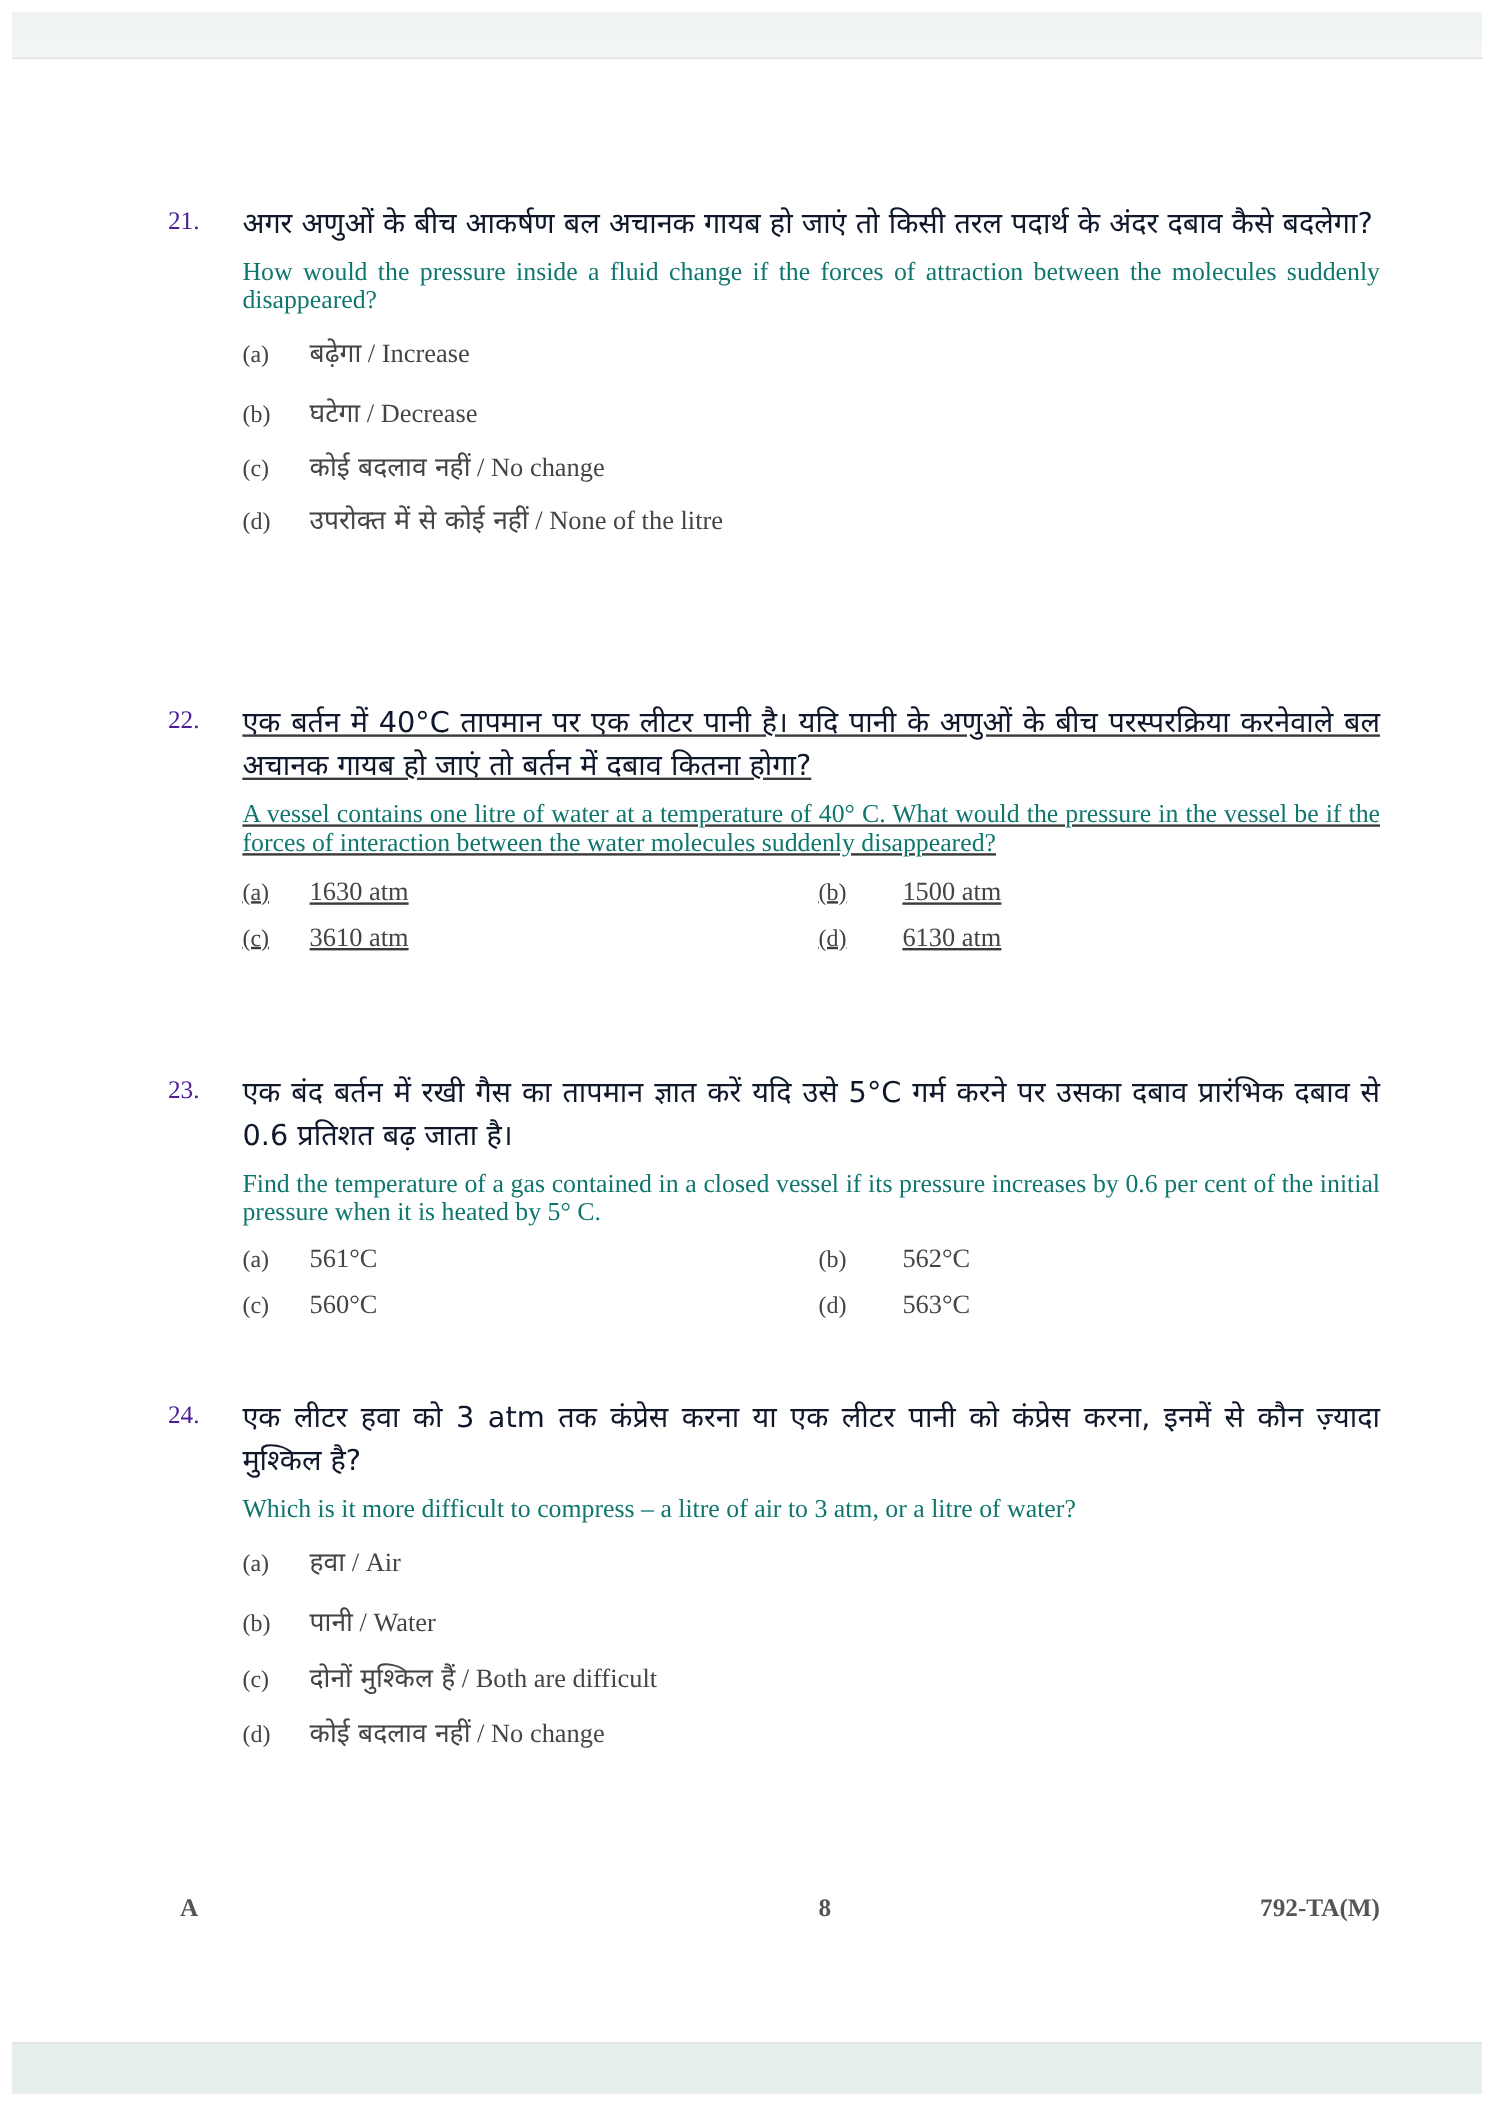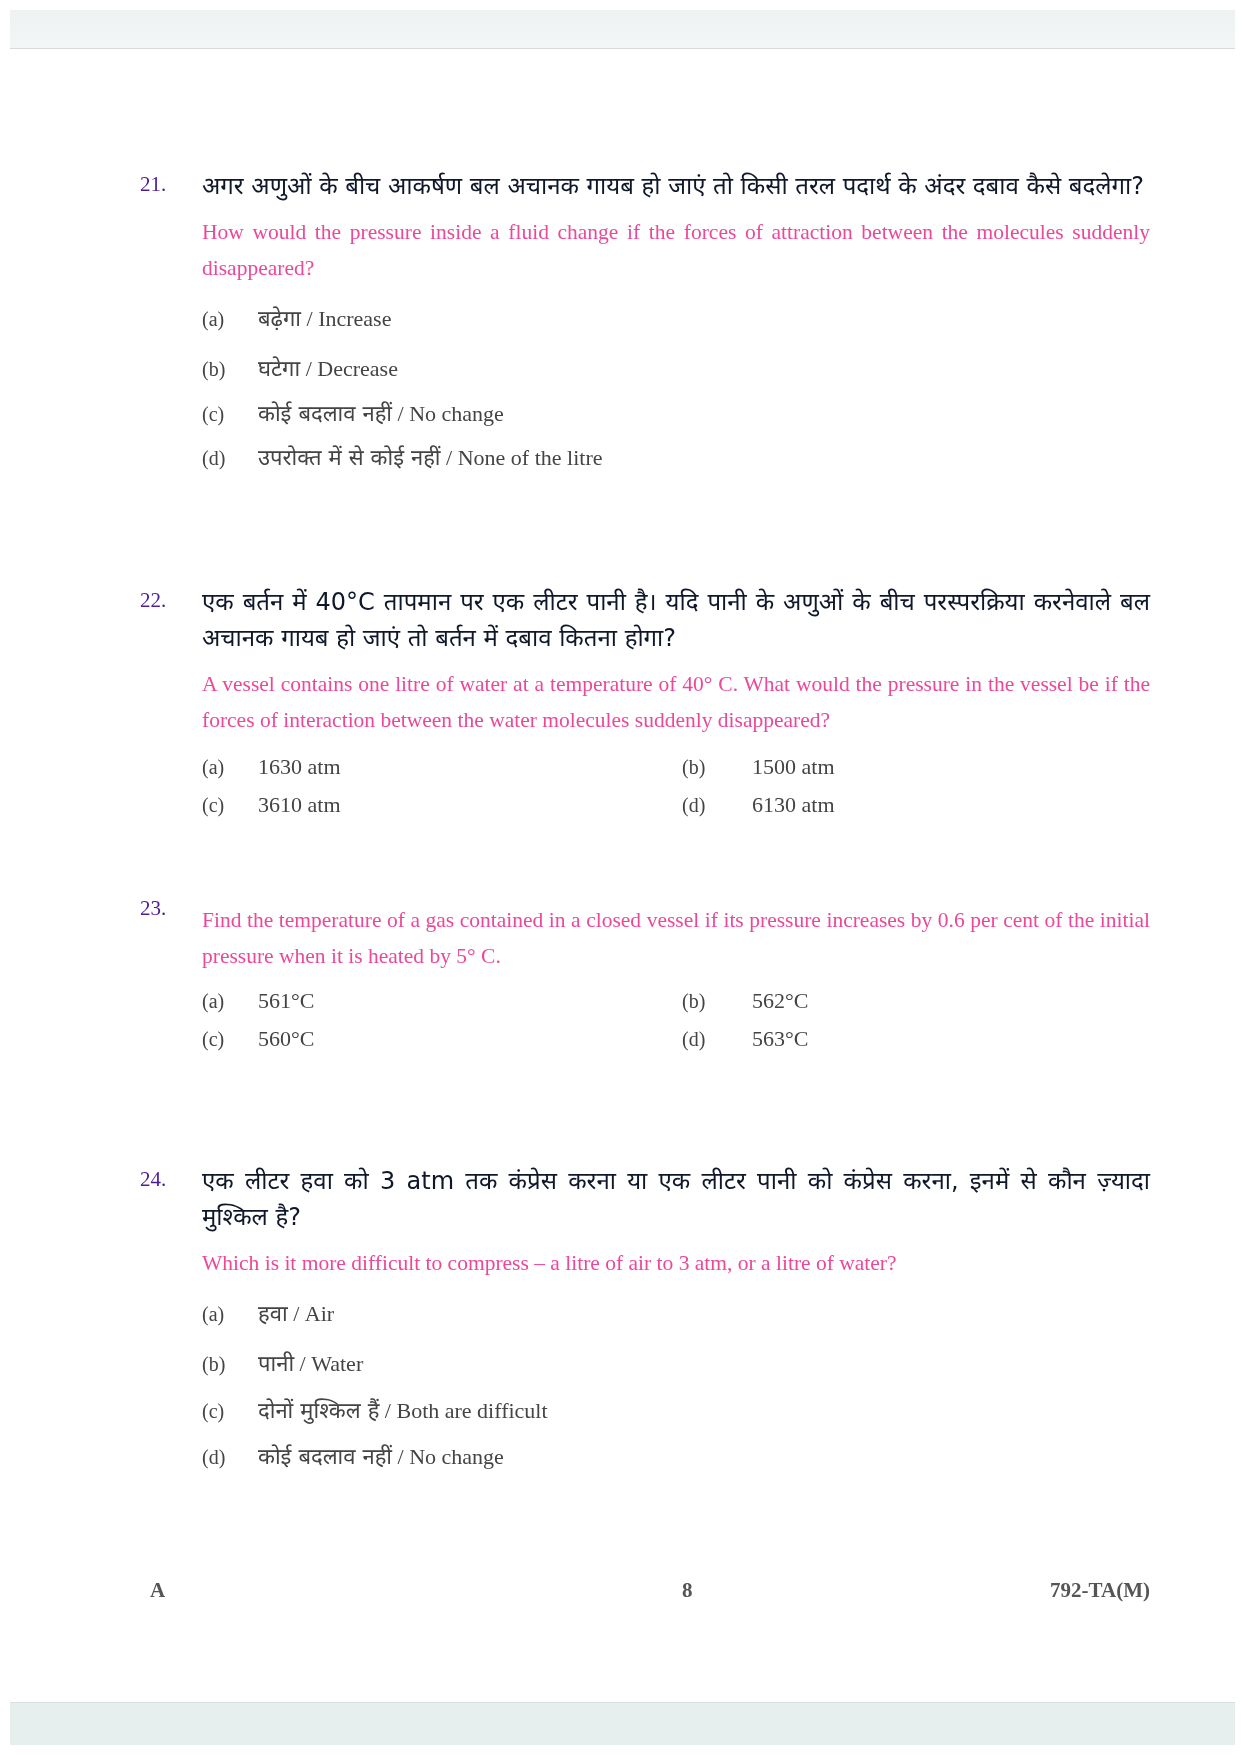--- a/index.html
+++ b/index.html
@@ -24,22 +24,22 @@
     .qnum {
       position: absolute; left: 0; top: 0;
       font-family: "Liberation Serif", serif; font-size: 21px; color: #4c1d95;
     }
     .qbody { margin-left: 62px; }
     .hi {
       font-family: "DejaVu Sans", sans-serif; font-size: 24px; line-height: 36px;
       color: #0f172a; text-align: justify;
     }
     .en {
-      font-family: "Liberation Serif", serif; font-size: 21.5px; line-height: 36px;
-      color: #ec4899; text-align: justify; margin-top: 10px;
+      font-family: "Liberation Serif", serif; font-size: 21.5px; line-height: 24px;
+      color: #0f766e; text-align: justify; margin-top: 10px;
     }
     .opts { margin-top: 14px; }
     .opt {
       display: flex; align-items: baseline;
       font-family: "Liberation Serif", serif; font-size: 22px; color: #444;
     }
     .opt .lbl { width: 56px; font-size: 20px; }
     .opt .hiw { font-family: "DejaVu Sans", sans-serif; font-size: 22px; }
     .grid2 { display: grid; grid-template-columns: 480px 400px; row-gap: 12px; }
     .grid2 .opt .lbl { width: 70px; }
@@ -85,21 +85,21 @@
         <div class="opt">
           <span class="lbl">(d)</span>
           <span class="hiw">उपरोक्त में से कोई नहीं</span>
           <span style="white-space:pre;"> / </span>
           <span>None of the litre</span>
         </div>
       </div>
     </div>
   </div>
 
-  <div class="q" style="top:584px;">
+  <div class="q" style="top:584px;text-decoration:underline;">
     <span class="qnum" style="top:4px;">22.</span>
     <div class="qbody">
       <div class="hi">एक बर्तन में 40°C तापमान पर एक लीटर पानी है। यदि पानी के अणुओं के बीच परस्परक्रिया करनेवाले बल अचानक गायब हो जाएं तो बर्तन में दबाव कितना होगा?</div>
       <div class="en">A vessel contains one litre of water at a temperature of 40° C. What would the pressure in the vessel be if the forces of interaction between the water molecules suddenly disappeared?</div>
       <div class="opts grid2" style="margin-top:16px;">
         <div class="opt">
           <span class="lbl" style="width:56px;">(a)</span>
           <span>1630 atm</span>
         </div>
         <div class="opt">
@@ -114,20 +114,21 @@
           <span class="lbl">(d)</span>
           <span>6130 atm</span>
         </div>
       </div>
     </div>
   </div>
 
   <div class="q" style="top:892px;">
     <span class="qnum" style="top:4px;">23.</span>
     <div class="qbody">
+      <div class="hi">एक बंद बर्तन में रखी गैस का तापमान ज्ञात करें यदि उसे 5°C गर्म करने पर उसका दबाव प्रारंभिक दबाव से 0.6 प्रतिशत बढ़ जाता है।</div>
       <div class="en">Find the temperature of a gas contained in a closed vessel if its pressure increases by 0.6 per cent of the initial pressure when it is heated by 5° C.</div>
       <div class="opts grid2" style="margin-top:14px;">
         <div class="opt">
           <span class="lbl" style="width:56px;">(a)</span>
           <span>561°C</span>
         </div>
         <div class="opt">
           <span class="lbl">(b)</span>
           <span>562°C</span>
         </div>

